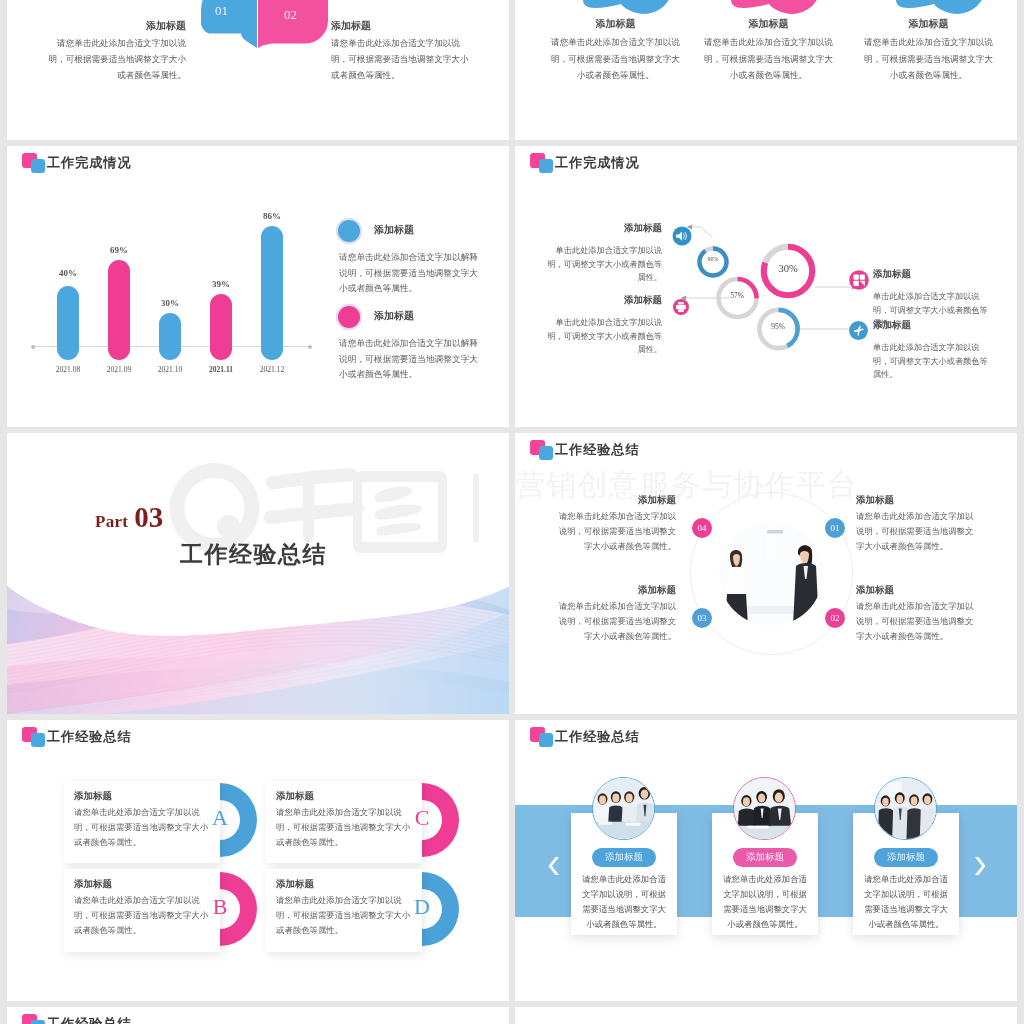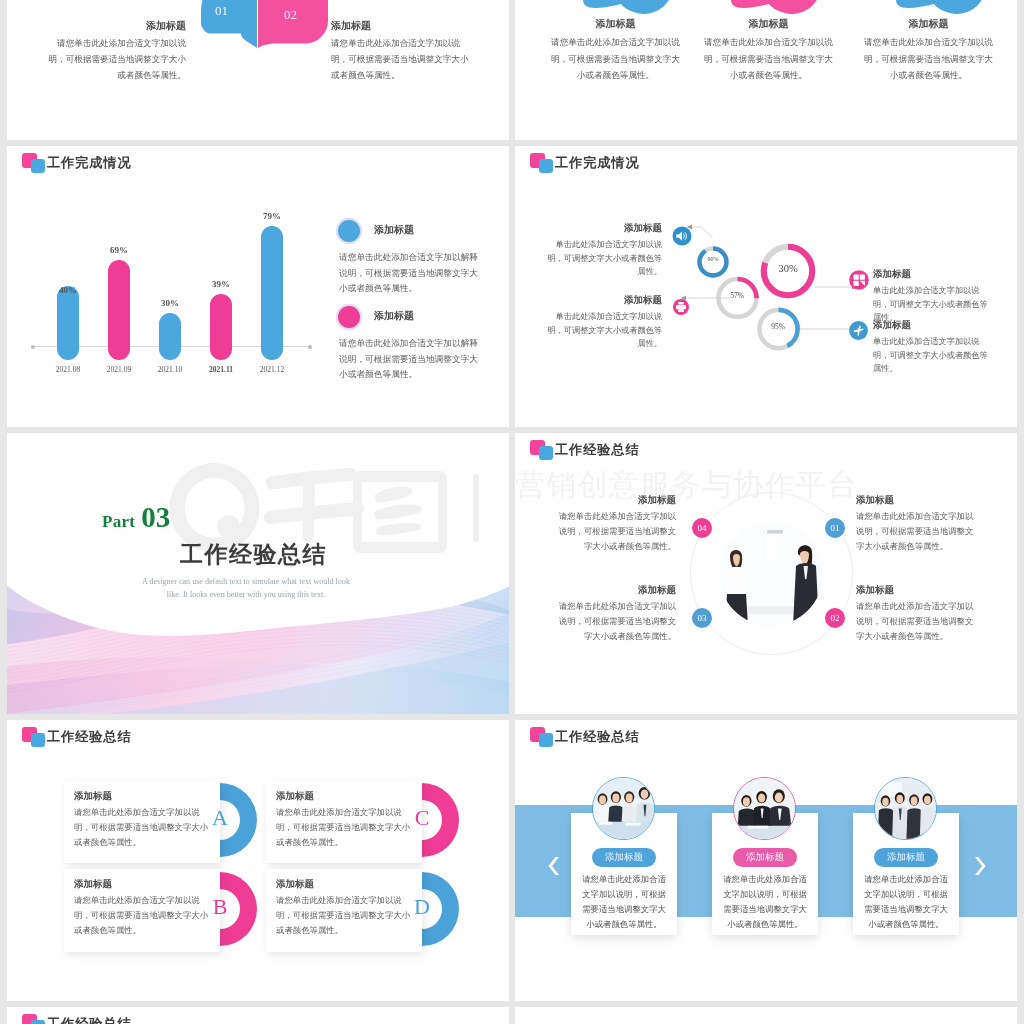--- a/index.html
+++ b/index.html
@@ -54,28 +54,28 @@
   .s3 .dot.blue{background:#4ba7de;}
   .s3 .dot.pink{background:#ef3d96;}
   .s3 .lgttl{position:absolute;left:42px;top:3px;font-size:10px;font-weight:bold;color:#4d4d4d;}
   .s3 .lgbdy{position:absolute;left:7px;top:30px;width:146px;font-size:8.7px;color:#595959;line-height:15.5px;}
 
   
   .s4 .dsvg{position:absolute;}
   .s4 .dlab{position:absolute;text-align:center;color:#4a4a4a;font-weight:normal;}
   .s4 .txt{position:absolute;}
   .s4 .txt .t{font-size:9.5px;font-weight:bold;color:#4d4d4d;}
-  .s4 .txt .b{font-size:8.2px;color:#5a5a5a;line-height:13.5px;margin-top:3px;}
+  .s4 .txt .b{font-size:8.2px;color:#5a5a5a;line-height:13.5px;margin-top:9px;}
   .s4 .txt.r{text-align:right;}
   .s4 .txt.l{text-align:left;}
 
   
   .s5 .wm{position:absolute;z-index:1;}
   .s5 .wave{position:absolute;z-index:0;}
-  .s5 .part{position:absolute;z-index:2;left:95px;top:68px;color:#15803d;white-space:nowrap;}
+  .s5 .part{position:absolute;z-index:2;left:88px;top:68px;color:#7f1d1d;white-space:nowrap;}
   .s5 .part .pw{font-size:17px;font-weight:bold;letter-spacing:0.3px;}
   .s5 .part .pn{font-size:29px;font-weight:bold;margin-left:6px;}
   .s5 .s5ttl{position:absolute;z-index:2;left:173px;top:106px;font-size:23px;font-weight:bold;
              color:#3c3c3c;letter-spacing:1.5px;}
   .s5 .s5sub{position:absolute;z-index:2;left:133px;top:142px;width:212px;text-align:center;
              font-size:8.1px;color:#9aa5ae;line-height:13.2px;}
 
   
   .s6 .wmtext{position:absolute;left:0px;top:34px;font-size:30px;color:#f2f2f2;
               letter-spacing:1.2px;font-weight:normal;white-space:nowrap;line-height:36px;}
@@ -184,33 +184,33 @@
       </div>
       <div class="htitle">工作完成情况</div>
     </div>
 
     <div class="chart">
       <div class="axis"></div>
       <div class="axdot l"></div>
       <div class="axdot r"></div>
       <div class="bars">
           <div class="bar" style="left: 50px; top: 139.9px; height: 73.8px; background: rgb(75, 167, 222);"></div>
-          <div class="blab" style="left: 31px; top: 139px;">40%</div>
+          <div class="blab" style="left: 31px; top: 122px;">40%</div>
           <div class="xlab" style="left: 31px;">2021.08</div>
           <div class="bar" style="left: 101px; top: 114.2px; height: 99.5px; background: rgb(239, 61, 150);"></div>
           <div class="blab" style="left: 82px; top: 99.2px;">69%</div>
           <div class="xlab" style="left: 82px;">2021.09</div>
           <div class="bar" style="left: 152px; top: 167.3px; height: 46.4px; background: rgb(75, 167, 222);"></div>
           <div class="blab" style="left: 133px; top: 152.3px;">30%</div>
           <div class="xlab" style="left: 133px;">2021.10</div>
           <div class="bar" style="left: 203px; top: 148.1px; height: 65.6px; background: rgb(239, 61, 150);"></div>
           <div class="blab" style="left: 184px; top: 133.1px;">39%</div>
           <div class="xlab" style="left: 184px; font-weight: bold;">2021.11</div>
           <div class="bar" style="left: 254px; top: 80px; height: 133.7px; background: rgb(75, 167, 222);"></div>
-          <div class="blab" style="left: 235px; top: 65px;">79%</div>
+          <div class="blab" style="left: 235px; top: 65px;">86%</div>
           <div class="xlab" style="left: 235px;">2021.12</div>
         </div>
     </div>
 
     <div class="legend">
       <div class="lgitem" style="top:74px;">
         <div class="dot blue"></div>
         <div class="lgttl">添加标题</div>
         <div class="lgbdy">请您单击此处添加合适文字加以解释说明，可根据需要适当地调整文字大小或者颜色等属性。</div>
       </div>
@@ -336,21 +336,20 @@
         <path d="M210 53 C225 48 244 46 253 49 C257 51 255 55 248 57 C236 60.5 221 62.5 213 62.5 C207 62.5 206 56 210 53 Z"></path>
         <path d="M212 70 C227 66 244 65 252 67 C256 69 254 73 247 74 C236 76.5 221 78.5 214 78.5 C208 78.5 208 72 212 70 Z"></path>
         <rect x="306" y="16.6" width="6" height="69" rx="3"></rect>
       </g>
     </svg>
 
     <div class="part">
       <span class="pw">Part</span><span class="pn">03</span>
     </div>
     <div class="s5ttl">工作经验总结</div>
-    <div class="s5sub">A designer can use default text to simulate what text would look like. It looks even better with you using this text.</div>
 
     <svg class="wave" style="left:0;top:122px;width:502px;height:159px" viewBox="0 0 502 171" preserveAspectRatio="none">
       <defs>
         <linearGradient id="wg1" x1="0" y1="0" x2="1" y2="0.3">
           <stop offset="0" stop-color="#9fa6e2"></stop>
             <stop offset="0.28" stop-color="#eda7d6"></stop>
           <stop offset="0.55" stop-color="#f4c6e3"></stop>
             <stop offset="0.8" stop-color="#c9d4f0"></stop>
           <stop offset="1" stop-color="#8fb9e8"></stop>
         </linearGradient>

